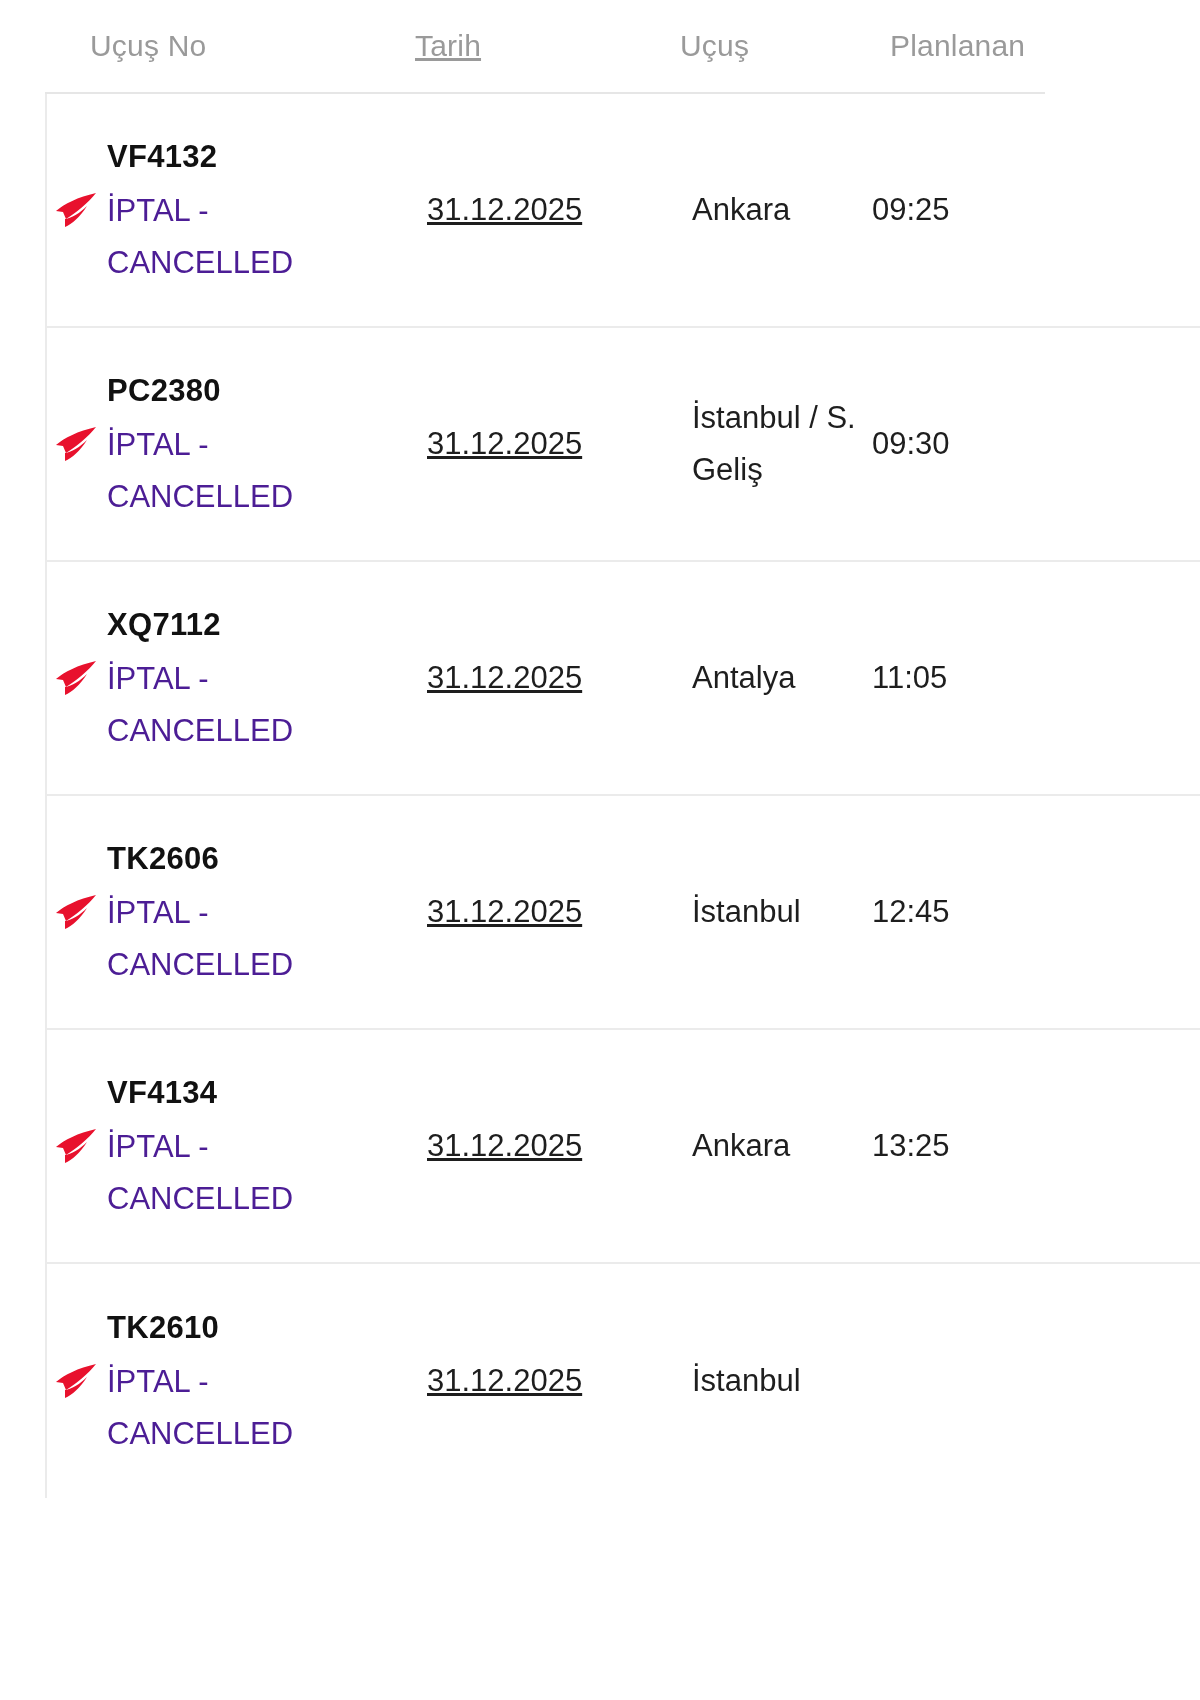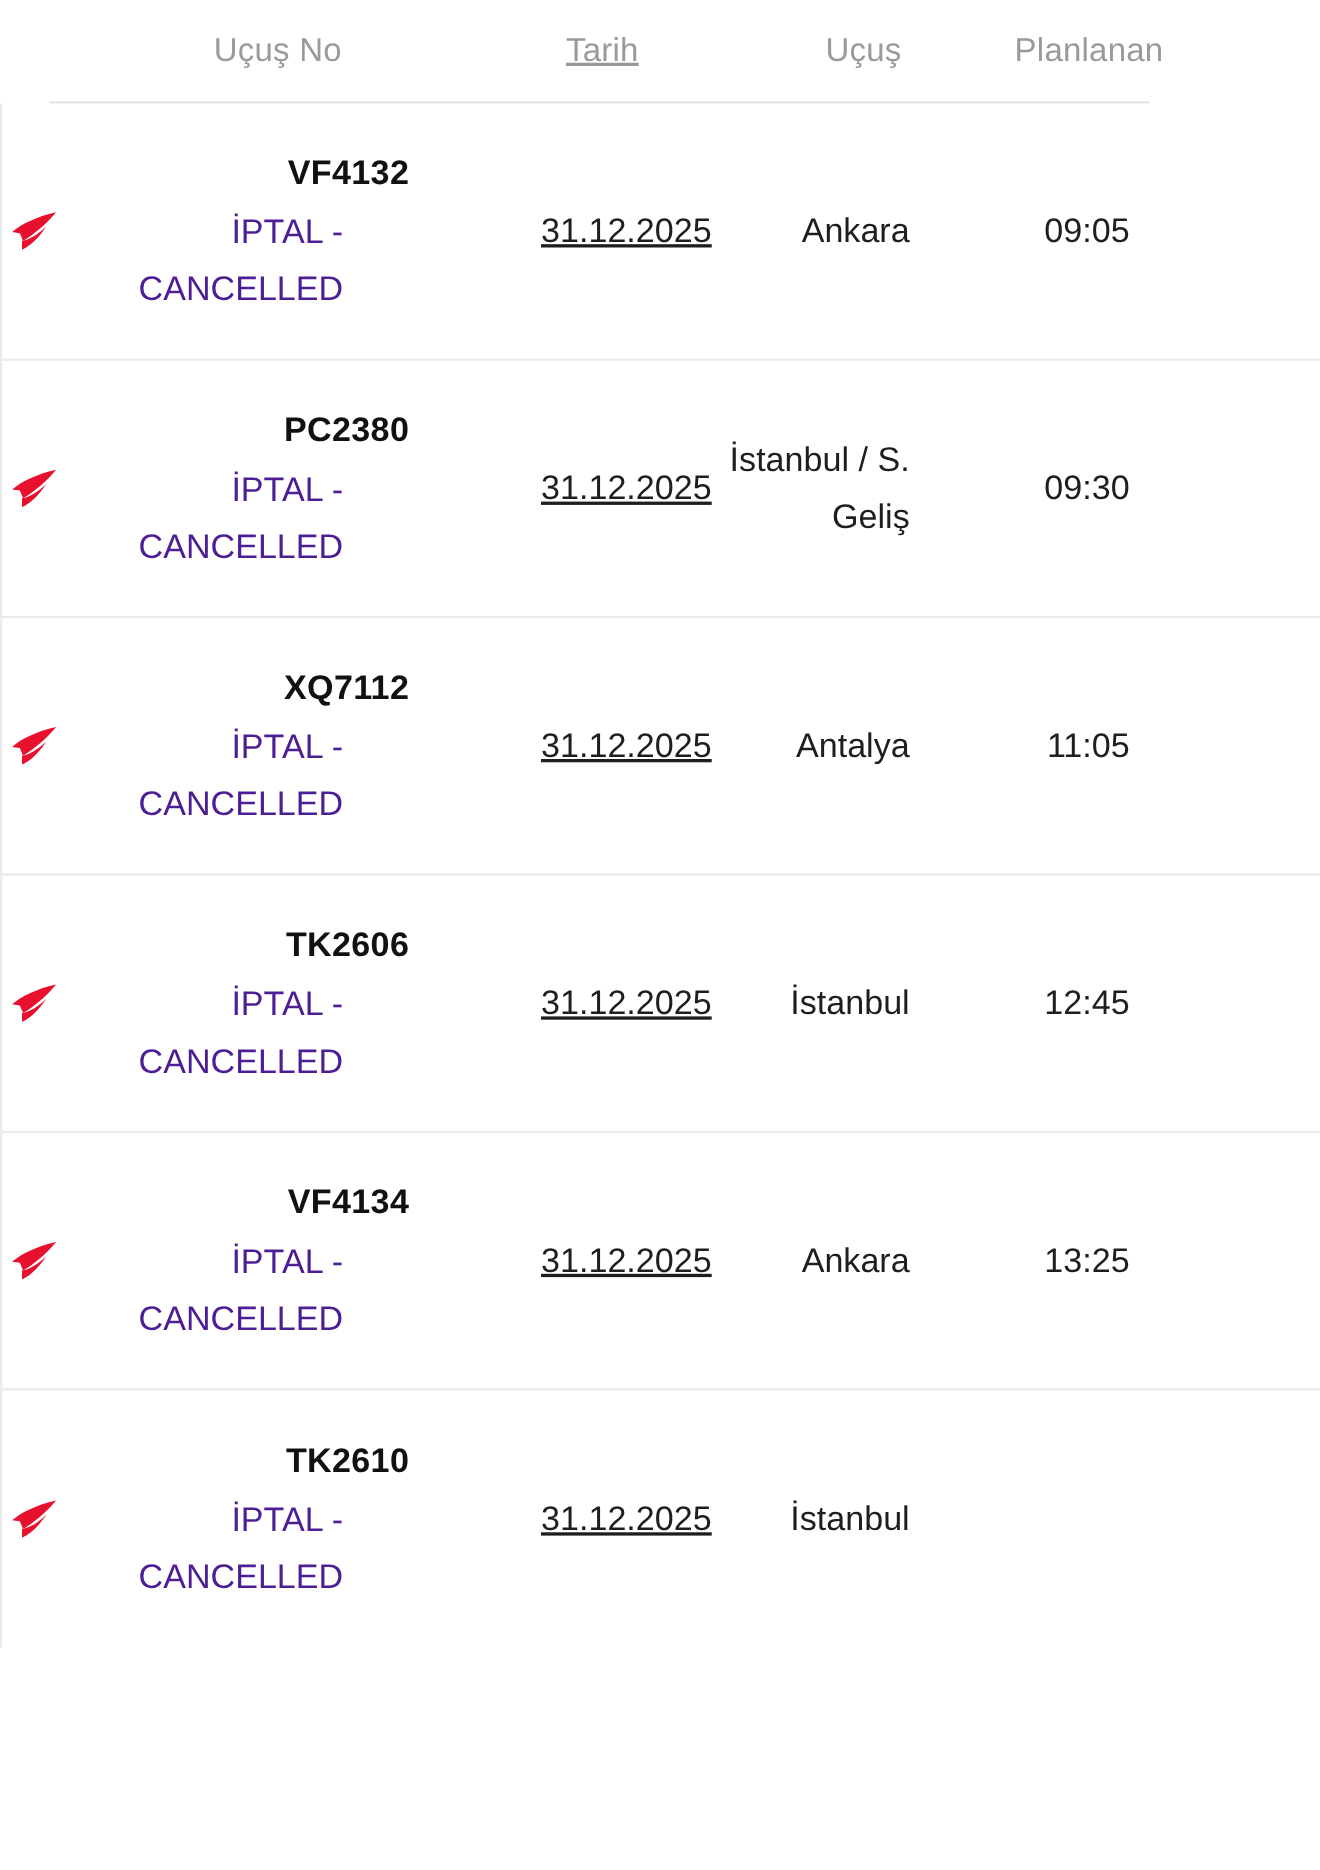--- a/index.html
+++ b/index.html
@@ -22,42 +22,41 @@
   }
 
   
   .table-header {
     display: flex;
     align-items: center;
     height: 92px;
     border-bottom: 2px solid #e6e6e6;
     margin-left: 45px;
     margin-right: 155px;
-    text-align: center;
   }
   .th {
     color: #9a9a9a;
     font-size: 30px;
     font-weight: 400;
     letter-spacing: 0.2px;
   }
 
   
   .col-icon   { width: 60px; flex: 0 0 60px; }
   .col-flight { width: 310px; flex: 0 0 310px; }
   .col-date   { width: 265px; flex: 0 0 265px; text-decoration: underline; }
   .col-arr    { width: 210px; flex: 0 0 210px; }
   .col-plan   { width: 200px; flex: 0 0 200px; }
 
   .table-header .col-icon   { width: 45px; flex: 0 0 45px; }
   .table-header .col-flight { width: 325px; flex: 0 0 325px; }
 
   
   .rows {
-    text-align: right;
+    margin-left: 45px;
   }
   .row {
     display: flex;
     align-items: center;
     min-height: 234px;
     border-left: 2px solid #ebebeb;
     border-bottom: 2px solid #ebebeb;
     box-sizing: border-box;
     padding-left: 0;
   }
@@ -130,21 +129,21 @@
           <path d="M2 20 C10 13, 24 6, 42 2 C34 12, 22 22, 12 28 L9 21 Z" fill="#e8112d"></path>
           <path d="M11 28 C18 27, 26 22, 33 15 C26 26, 18 33, 11 36 Z" fill="#e8112d"></path>
         </svg>
       </div>
       <div class="cell col-flight flight-cell">
         <span class="flight-no">VF4132</span>
         <span class="flight-status">İPTAL - CANCELLED</span>
       </div>
       <div class="cell col-date date-cell">31.12.2025</div>
       <div class="cell col-arr arr-cell">Ankara</div>
-      <div class="cell col-plan plan-cell">09:05</div>
+      <div class="cell col-plan plan-cell">09:25</div>
     </div>
 
     <div class="row">
       <div class="cell col-icon icon-cell">
         <svg class="plane-icon" viewBox="0 0 46 38" xmlns="http://www.w3.org/2000/svg" aria-hidden="true">
           <path d="M2 20 C10 13, 24 6, 42 2 C34 12, 22 22, 12 28 L9 21 Z" fill="#e8112d"></path>
           <path d="M11 28 C18 27, 26 22, 33 15 C26 26, 18 33, 11 36 Z" fill="#e8112d"></path>
         </svg>
       </div>
       <div class="cell col-flight flight-cell">

